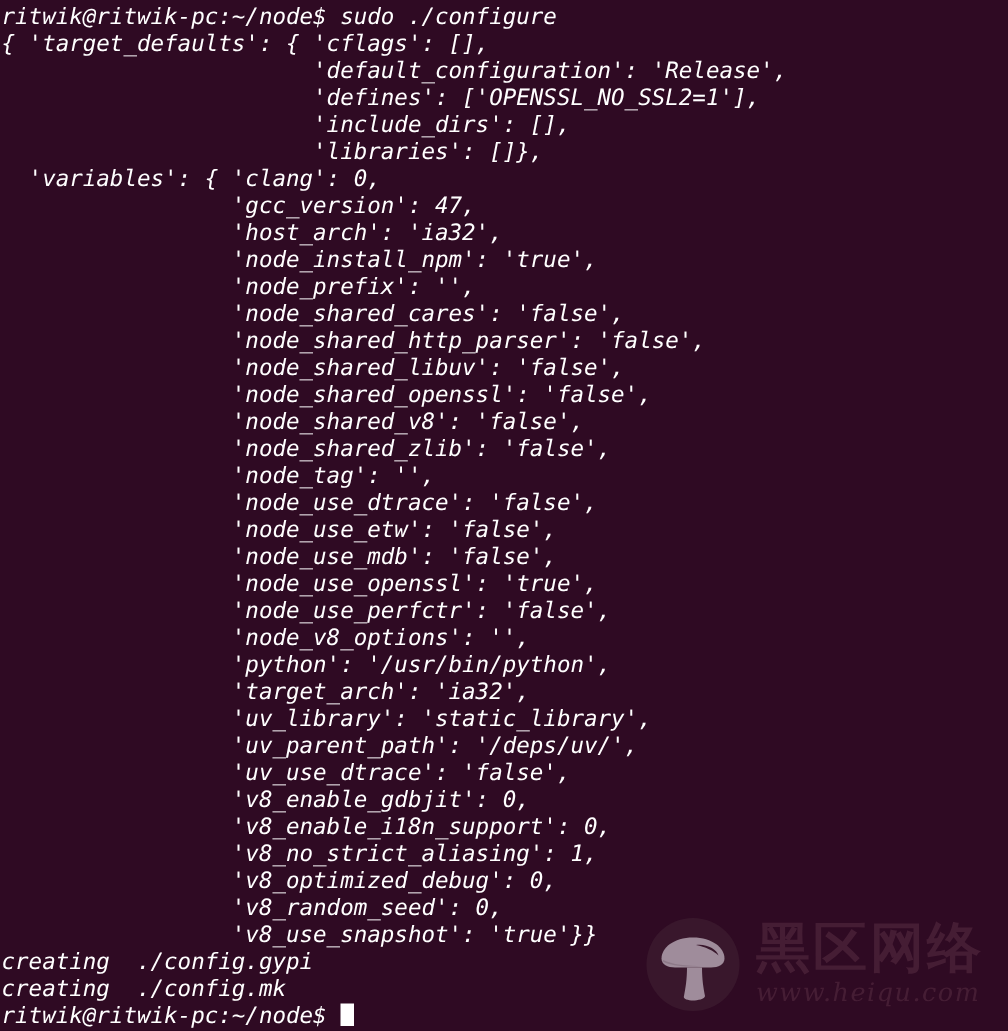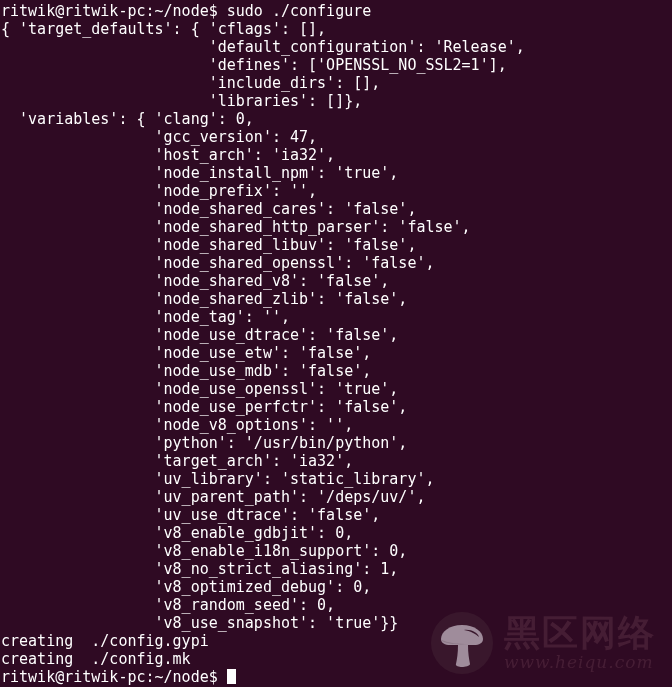--- a/index.html
+++ b/index.html
@@ -22,20 +22,21 @@
   }
   #screen {
     position: absolute;
     left: 0;
     top: 0;
     width: 672px;
     padding: 2px 0 0 1px;
     box-sizing: border-box;
     white-space: pre;
     letter-spacing: 0px;
+    font-style: italic;
   }
   .line {
     height: 18px;
     white-space: pre;
     font-family: "DejaVu Sans Mono", "Liberation Mono", monospace;
     font-size: 15px;
     line-height: 18px;
     color: #ffffff;
   }
   .cursor {

